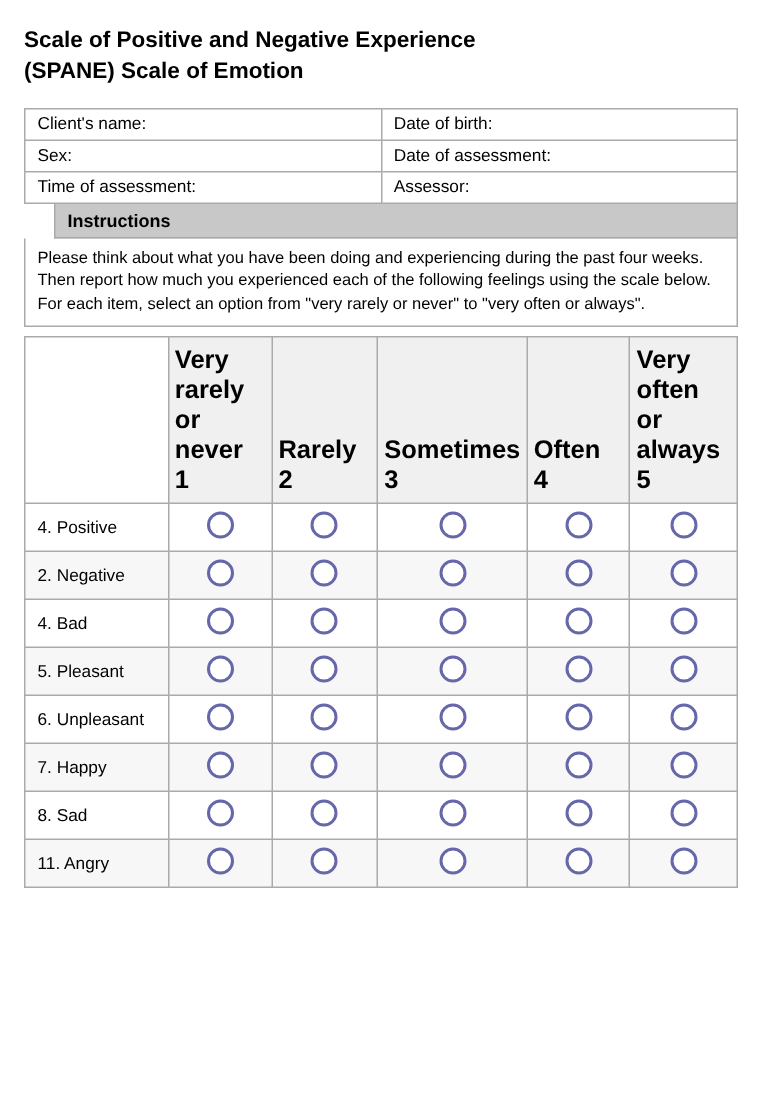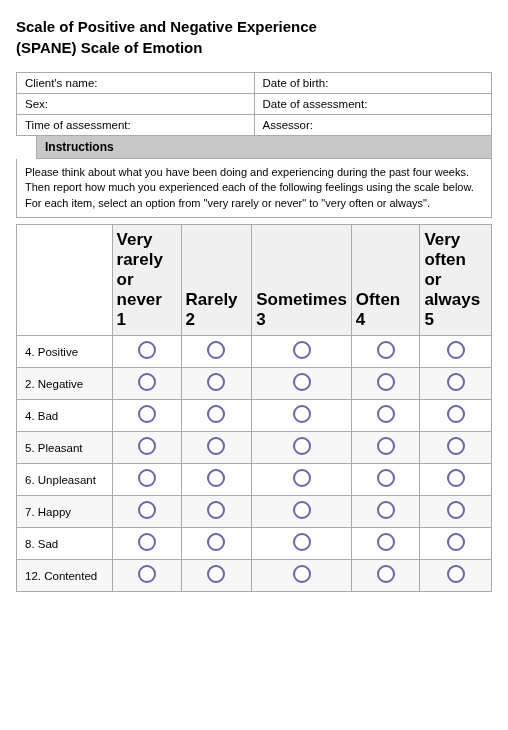--- a/index.html
+++ b/index.html
@@ -185,21 +185,21 @@
       </tr>
       <tr>
         <td class="item-label">8. Sad</td>
         <td><span class="radio-circle"></span></td>
         <td><span class="radio-circle"></span></td>
         <td><span class="radio-circle"></span></td>
         <td><span class="radio-circle"></span></td>
         <td><span class="radio-circle"></span></td>
       </tr>
       <tr>
-        <td class="item-label">12. Contented</td>
+        <td class="item-label">11. Angry</td>
         <td><span class="radio-circle"></span></td>
         <td><span class="radio-circle"></span></td>
         <td><span class="radio-circle"></span></td>
         <td><span class="radio-circle"></span></td>
         <td><span class="radio-circle"></span></td>
       </tr>
     </tbody>
 </table>
 
 </body></html>

